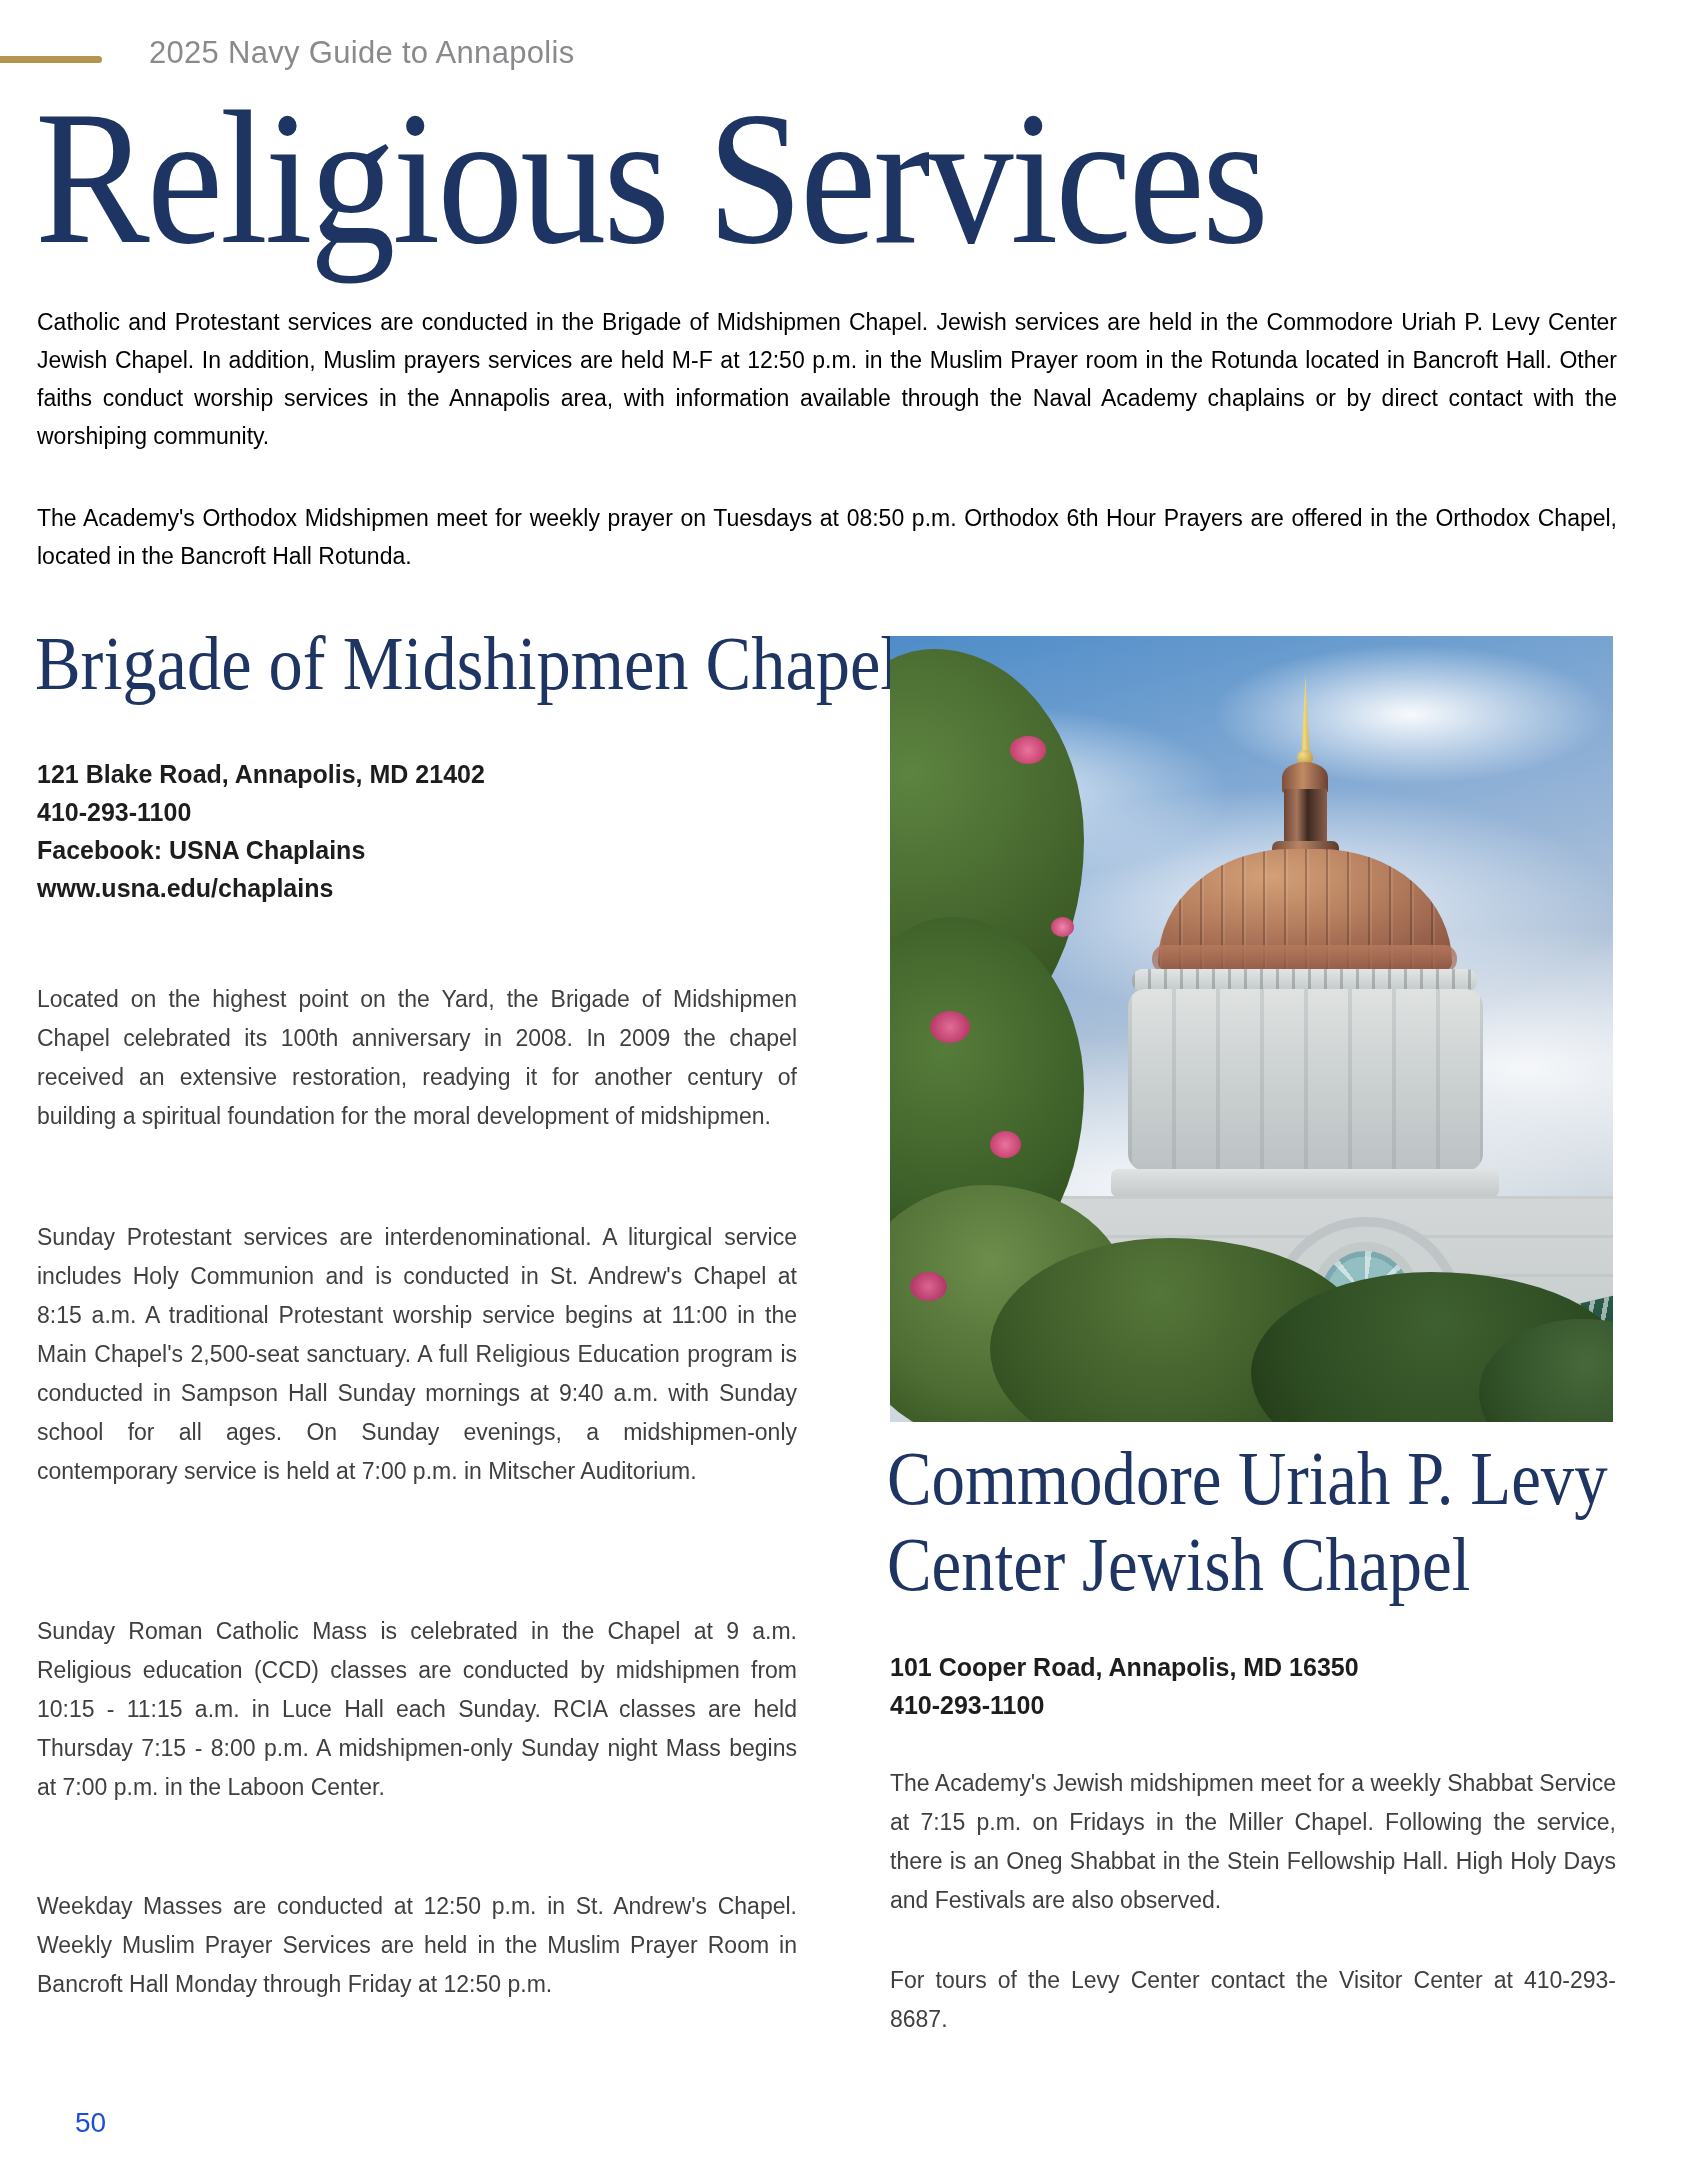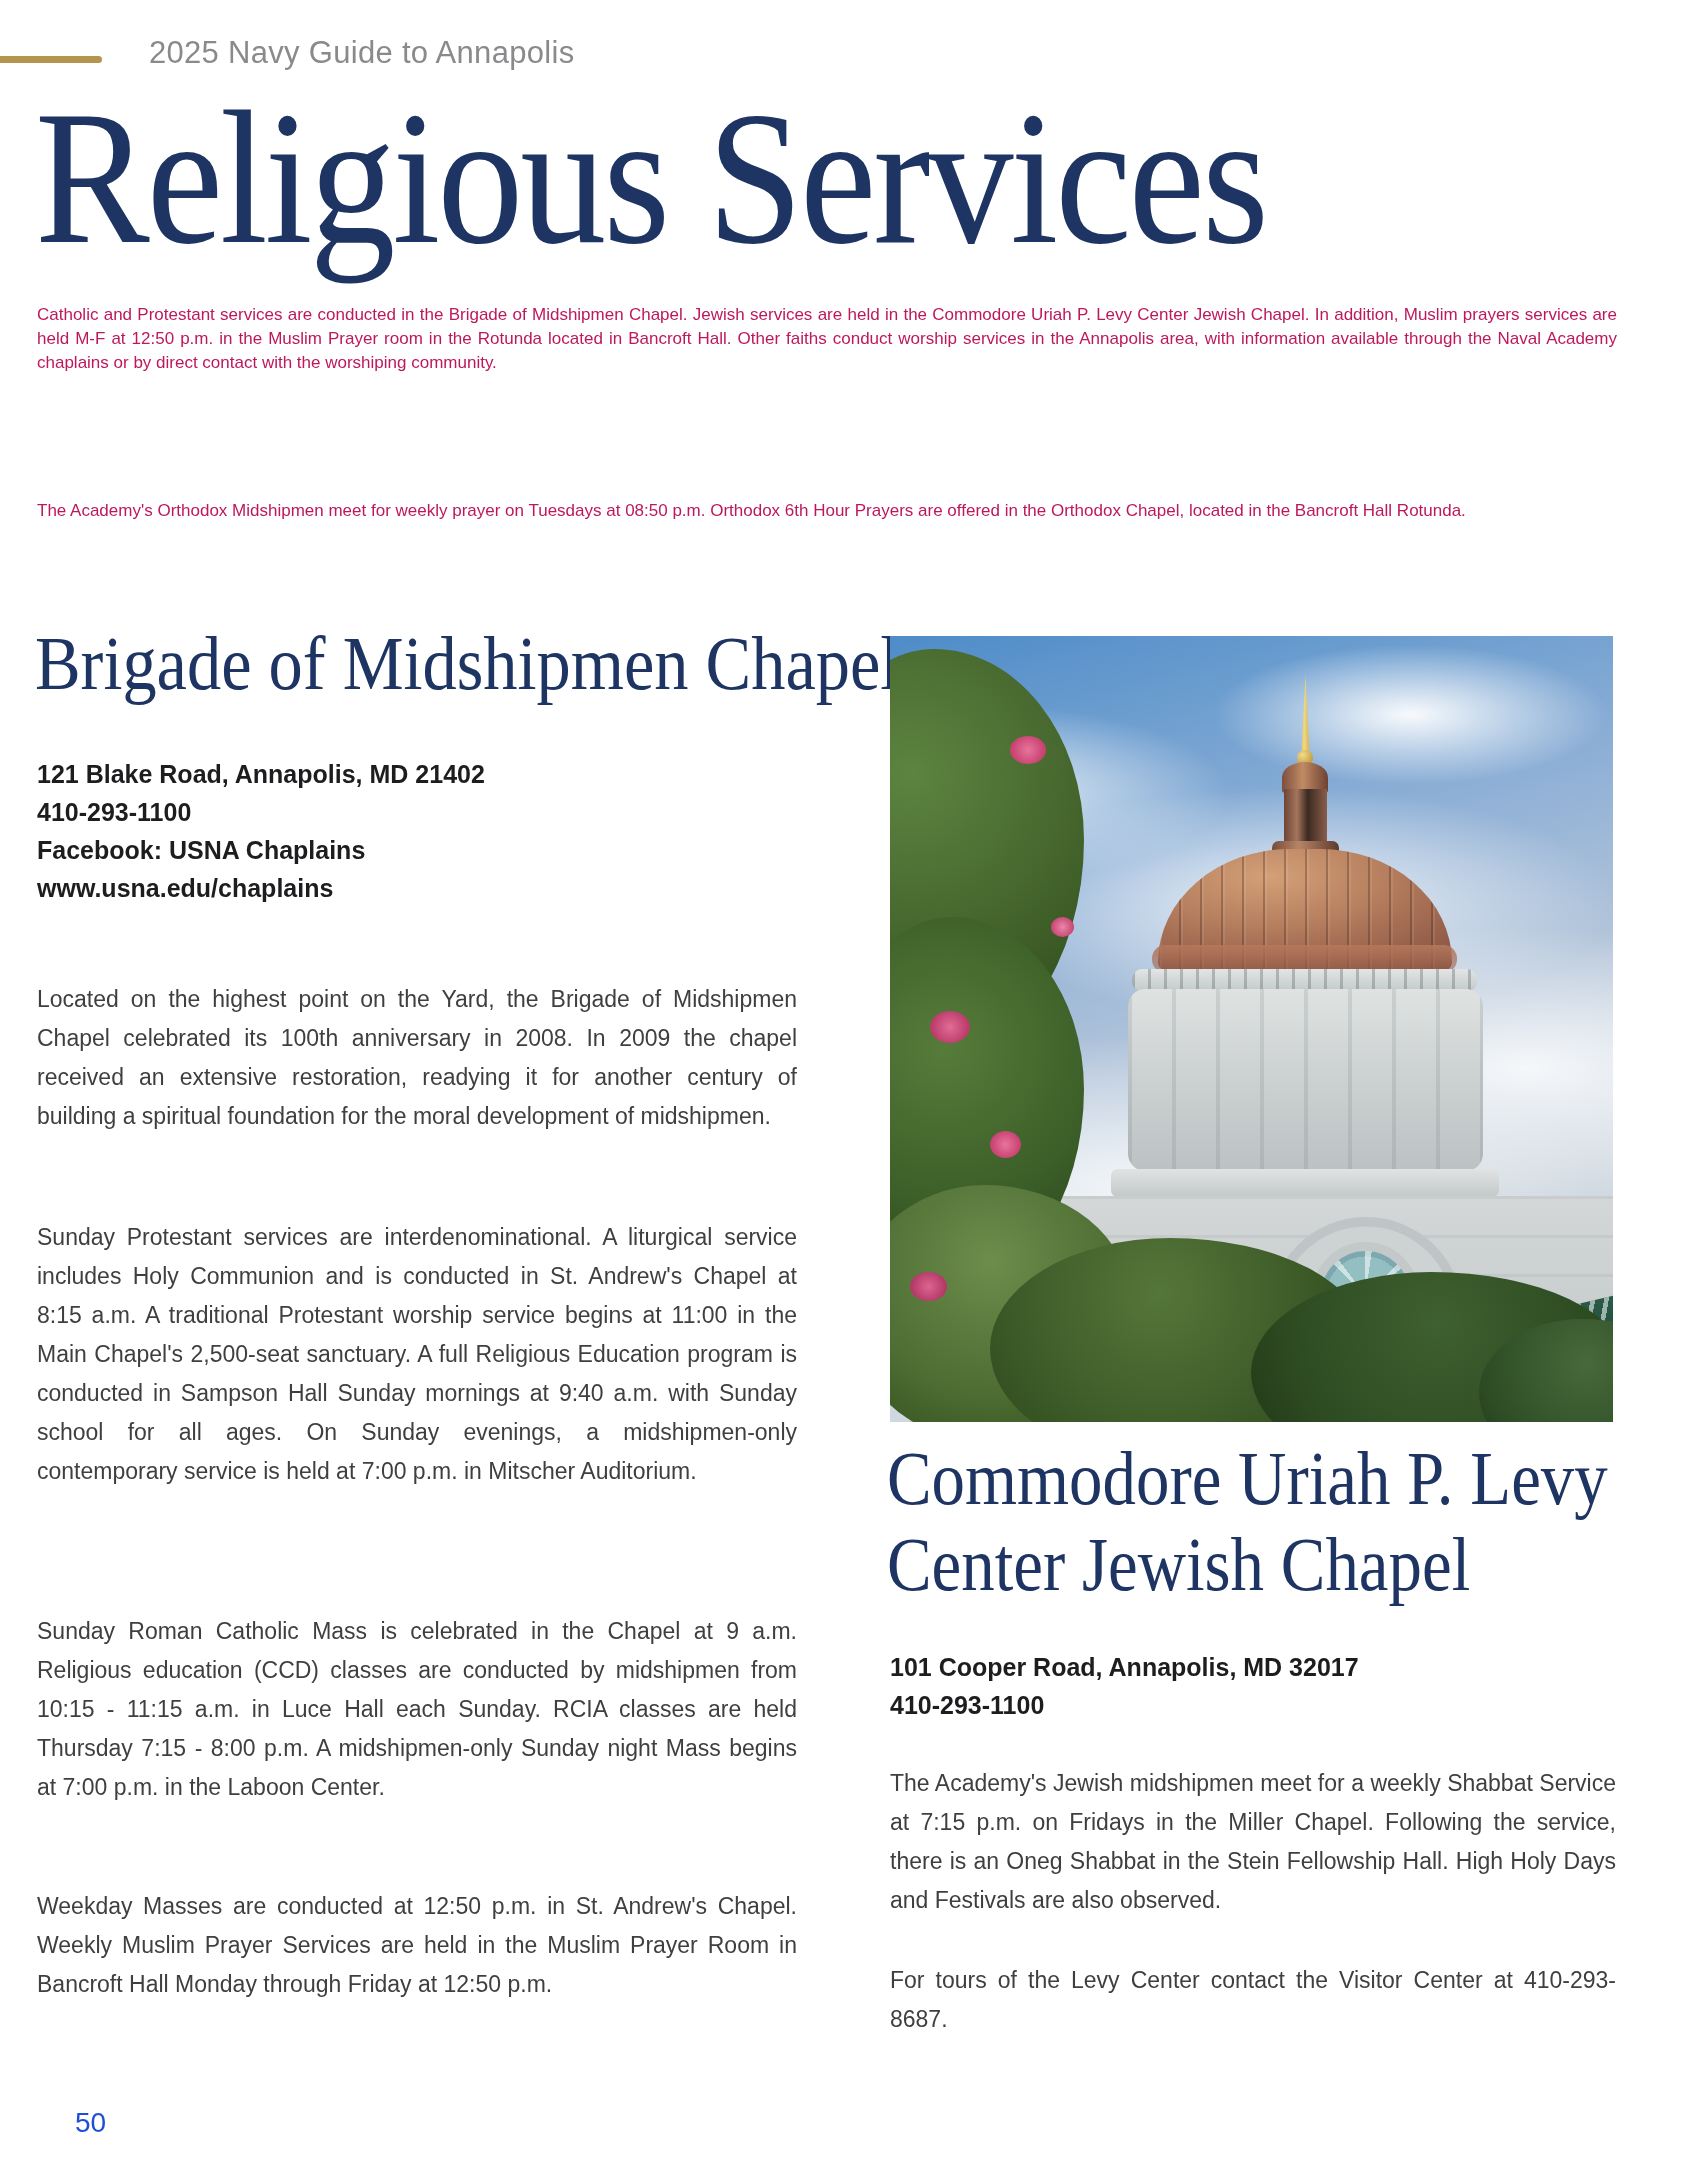--- a/index.html
+++ b/index.html
@@ -11,22 +11,22 @@
         background:#b3954f;border-radius:0 4px 4px 0;}
   .masthead{position:absolute;left:149px;top:35px;font-size:31px;color:#8a8a8d;
         letter-spacing:0.3px;}
 
   
   .page-title{position:absolute;left:35px;top:82px;font-family:"Liberation Serif",serif;
         font-size:191px;line-height:1;color:#1e3563;white-space:nowrap;letter-spacing:-3.3px;
         transform:scaleX(0.9);transform-origin:left top;}
 
   
-  .intro-p{position:absolute;left:37px;width:1580px;font-size:17px;line-height:24px;
-        color:#be185d;text-align:justify;}
+  .intro-p{position:absolute;left:37px;width:1580px;font-size:23px;line-height:38px;
+        color:#000000;text-align:justify;}
   .intro-p1{top:303px;}
   .intro-p2{top:499px;}
 
   
   .section-heading{position:absolute;font-family:"Liberation Serif",serif;color:#1e3563;
         font-size:76px;line-height:1.13;transform-origin:left top;}
   .brigade-heading{left:35px;top:621px;white-space:nowrap;transform:scaleX(0.9);}
   .levy-heading{left:887px;top:1436px;width:843px;transform:scaleX(0.88);}
 
   
@@ -201,21 +201,21 @@
     <div class="fl f1"></div>
     <div class="fl f2"></div>
     <div class="fl f3"></div>
     <div class="fl f4"></div>
     <div class="fl f5"></div>
   </div>
 
   <h2 class="section-heading levy-heading" style="margin:0;font-weight:normal;">Commodore Uriah P. Levy Center Jewish Chapel</h2>
 
   <div class="contact levy-contact">
-    <div>101 Cooper Road, Annapolis, MD 32017</div>
+    <div>101 Cooper Road, Annapolis, MD 16350</div>
     <div>410-293-1100</div>
   </div>
 
   <p class="body-p colR l-p1" style="margin:0;">The Academy's Jewish midshipmen meet for a weekly Shabbat Service at 7:15 p.m. on Fridays in the Miller Chapel. Following the service, there is an Oneg Shabbat in the Stein Fellowship Hall. High Holy Days and Festivals are also observed.</p>
   <p class="body-p colR l-p2" style="margin:0;">For tours of the Levy Center contact the Visitor Center at 410-293-8687.</p>
 
   <div class="page-number">50</div>
 
 </div>
 

